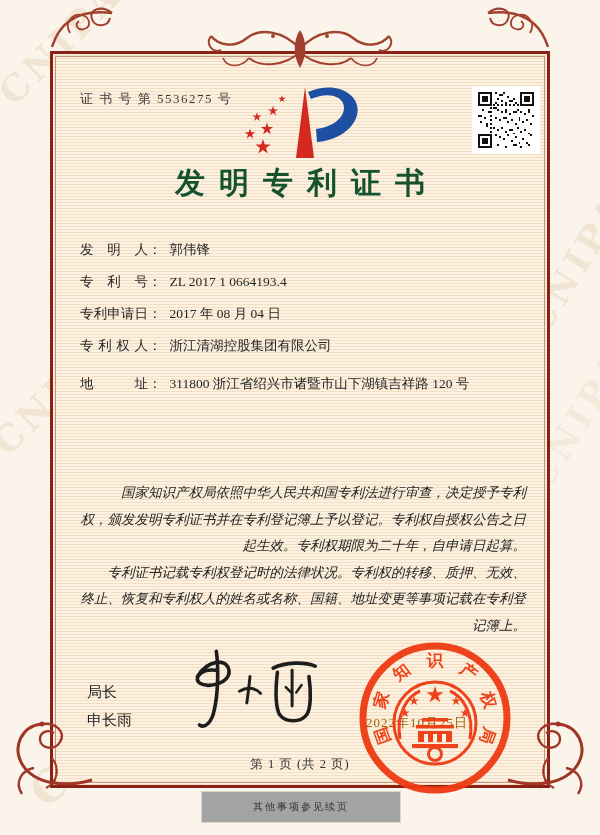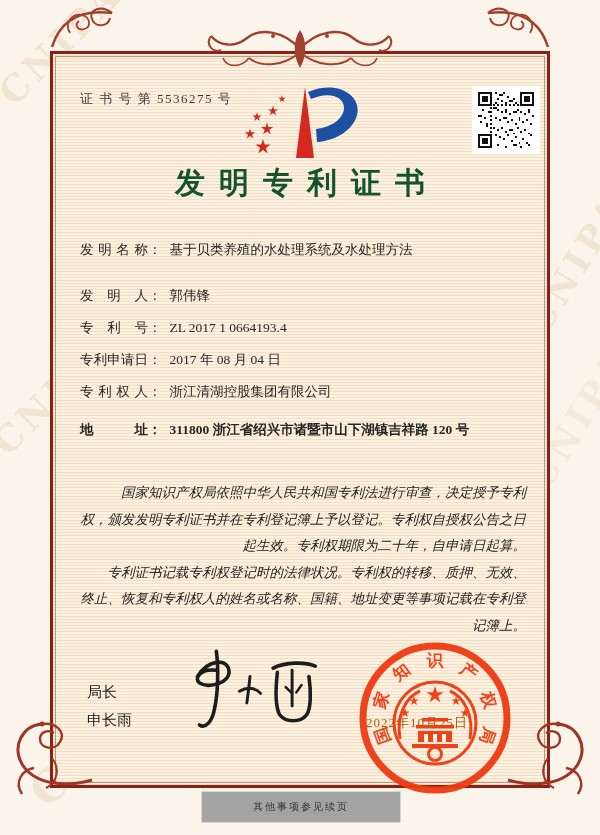--- a/index.html
+++ b/index.html
@@ -36,21 +36,21 @@
          font-weight:bold;color:#14532d;letter-spacing:14px;text-indent:14px;z-index:2;}
 
   .fields{position:absolute;left:80px;top:240px;width:452px;font-size:13.5px;
           color:#262626;z-index:2;}
   .frow{line-height:20px;}
   .flabel{display:inline-block;width:68px;text-align:justify;text-align-last:justify;
           vertical-align:top;}
   .fvalue{margin-left:8px;}
   .fpair2{margin-left:34px;}
   .mb-a{margin-bottom:26px;} .mb-b{margin-bottom:12px;} .mb-c{margin-bottom:18px;}
-  .mb-d{margin-bottom:14px;font-weight:bold;}
+  .mb-d{margin-bottom:14px;}
 
   .paras{position:absolute;left:78px;top:480px;width:448px;font-size:13.5px;
          line-height:26.5px;color:#222;font-style:italic;z-index:2;}
   .paras p{margin:0;text-indent:2em;text-align:right;}
 
   .officials{position:absolute;left:87px;top:678px;font-size:15px;line-height:28px;
              color:#222;z-index:2;}
   .signature{position:absolute;left:175px;top:645px;z-index:2;}
 
   .seal-date{position:absolute;left:366px;top:714px;font-size:13px;color:#a16207;
@@ -241,23 +241,20 @@
           <rect x="18" y="27" width="2" height="1"></rect>
           <rect x="22" y="28" width="1" height="1"></rect>
           <rect x="26" y="27" width="1" height="1"></rect>
       </g>
     </svg>
   </div>
 
   <div class="title">发明专利证书</div>
 
   <div class="fields">
-    <div class="frow mb-a">
-      <span class="flabel">发明名称</span><span>：</span><span class="fvalue">基于贝类养殖的水处理系统及水处理方法</span>
-    </div>
     <div class="frow mb-b">
       <span class="flabel">发明人</span><span>：</span><span class="fvalue">郭伟锋</span>
     </div>
     <div class="frow mb-b">
       <span class="flabel">专利号</span><span>：</span><span class="fvalue">ZL 2017 1 0664193.4</span>
     </div>
     <div class="frow mb-b">
       <span class="flabel">专利申请日</span><span>：</span><span class="fvalue">2017 年 08 月 04 日</span>
     </div>
     <div class="frow mb-c">
@@ -324,16 +321,17 @@
           <rect x="86" y="95" width="4" height="8" fill="#fbf2e1"></rect>
           <rect x="56" y="105" width="46" height="4"></rect>
         </g>
         <circle cx="79" cy="115" r="6.5" fill="none" stroke="#ee3a12" stroke-width="3"></circle>
         <path d="M44,100 C40,76 50,58 64,52" fill="none" stroke="#ee3a12" stroke-width="3"></path>
         <path d="M114,100 C118,76 108,58 94,52" fill="none" stroke="#ee3a12" stroke-width="3"></path>
       </g>
     </svg>
   </div>
 
+  <div class="page-info">第 1 页 (共 2 页)</div>
 
   <div class="cont-box">其他事项参见续页</div>
 
 </div>
 
 </body></html>

